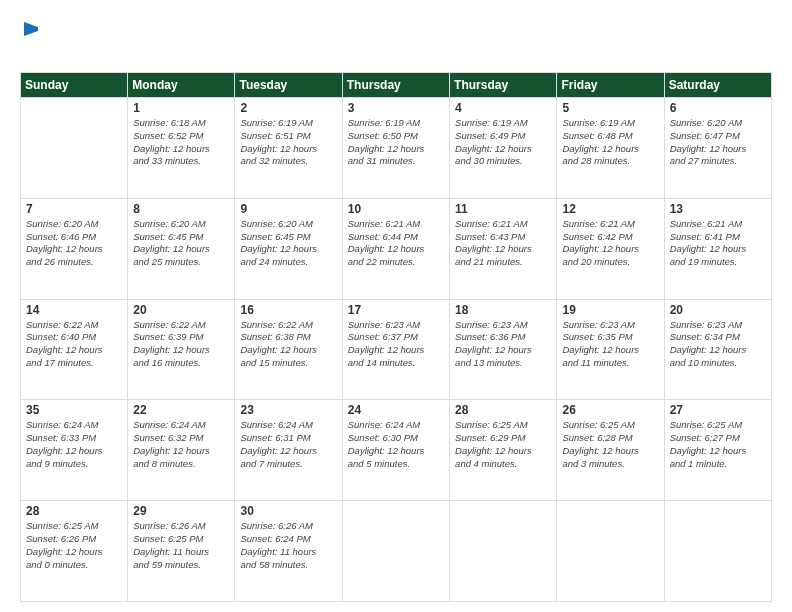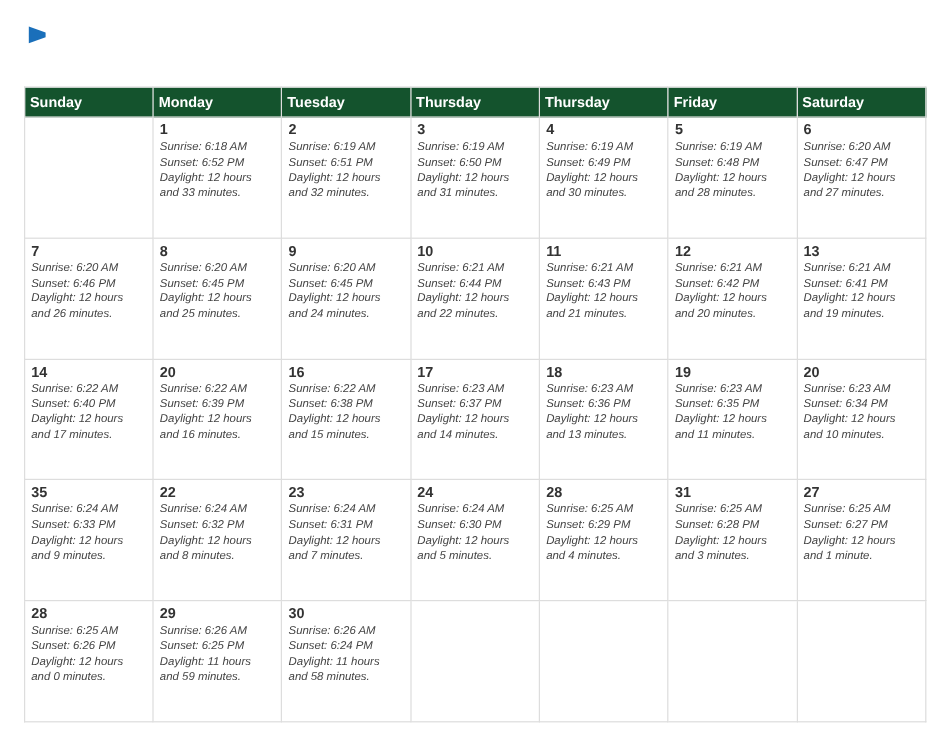--- a/index.html
+++ b/index.html
@@ -295,21 +295,21 @@
 and 5 minutes.</div>
           </td>
           <td>
             <span class="day-num">28</span>
             <div class="day-info" style="white-space: pre-line;">Sunrise: 6:25 AM
 Sunset: 6:29 PM
 Daylight: 12 hours
 and 4 minutes.</div>
           </td>
           <td>
-            <span class="day-num">31</span>
+            <span class="day-num">26</span>
             <div class="day-info" style="white-space: pre-line;">Sunrise: 6:25 AM
 Sunset: 6:28 PM
 Daylight: 12 hours
 and 3 minutes.</div>
           </td>
           <td>
             <span class="day-num">27</span>
             <div class="day-info" style="white-space: pre-line;">Sunrise: 6:25 AM
 Sunset: 6:27 PM
 Daylight: 12 hours

